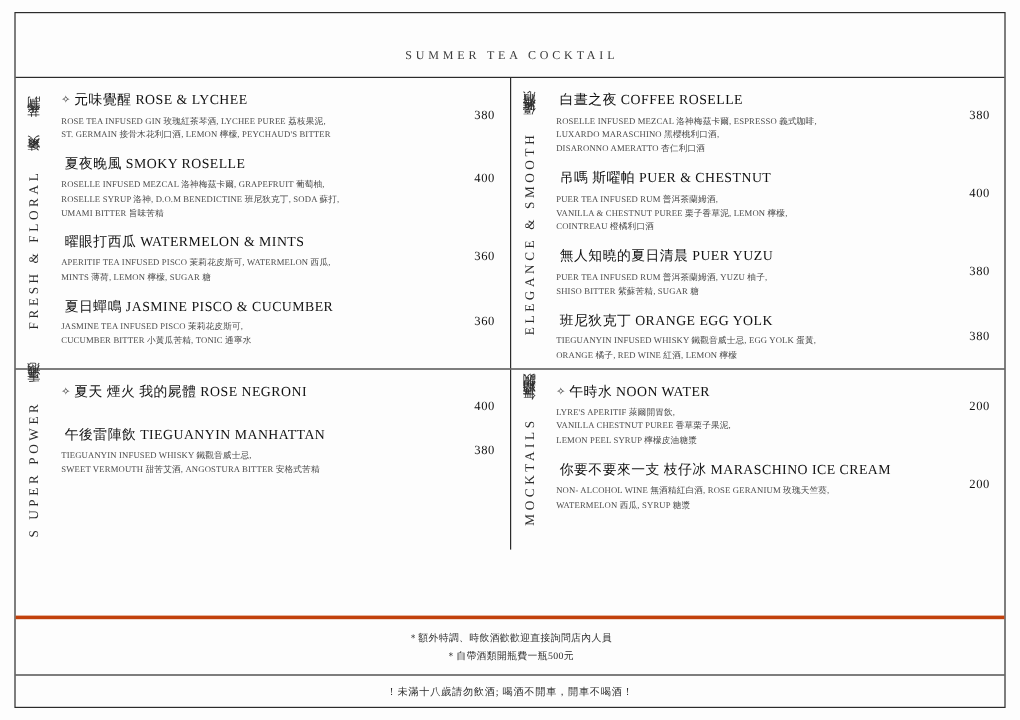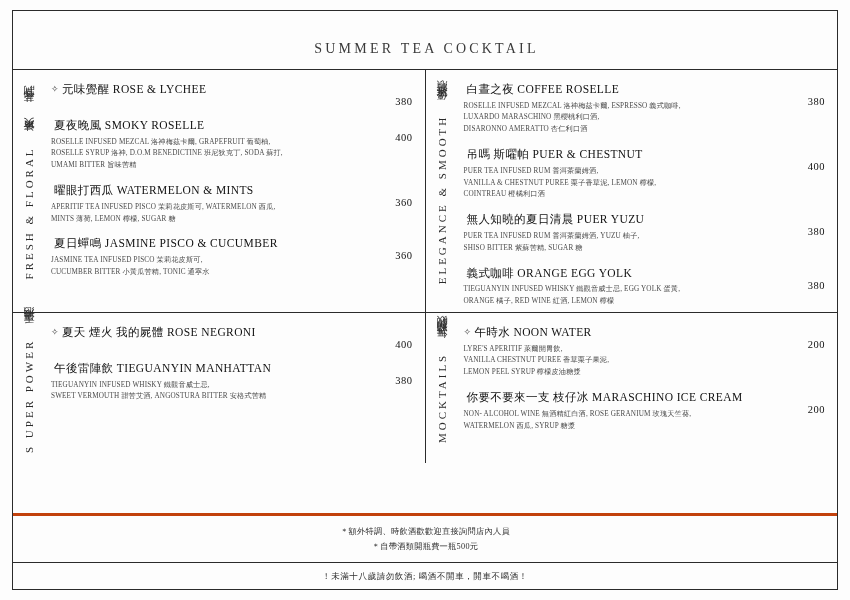--- a/index.html
+++ b/index.html
@@ -43,21 +43,21 @@
     font-family: "Liberation Serif", serif;
     font-size: 40px;
     letter-spacing: 11px;
     font-weight: 400;
     color: #111;
     line-height: 1.15;
     padding-left: 11px;
   }
   .subtitle {
     margin-top: 12px;
-    font-size: 14px;
+    font-size: 10px;
     letter-spacing: 3.2px;
     color: #3a3a3a;
     padding-left: 3px;
   }
 
   
   .body {
     flex: 1 1 auto;
     display: flex;
     flex-direction: column;
@@ -186,20 +186,22 @@
       <div class="row row-top">
 
         <div class="cell">
           <div class="cat-label">
             <span>FRESH &amp; FLORAL  清爽 &amp; 花香調</span>
           </div>
           <div class="items">
             <div class="item">
               <div class="item-main">
                 <div class="item-title"><span class="star">✧</span><span>元味覺醒 ROSE &amp; LYCHEE</span></div>
+                <div class="item-desc" style="white-space:pre-line">ROSE TEA INFUSED GIN 玫瑰紅茶琴酒, LYCHEE PUREE 荔枝果泥,
+ST. GERMAIN 接骨木花利口酒, LEMON 檸檬, PEYCHAUD'S BITTER</div>
               </div>
               <div class="item-price">380</div>
             </div>
             <div class="item">
               <div class="item-main">
                 <div class="item-title"><span class="star"></span><span>夏夜晚風 SMOKY ROSELLE</span></div>
                 <div class="item-desc" style="white-space:pre-line">ROSELLE INFUSED MEZCAL 洛神梅茲卡爾, GRAPEFRUIT 葡萄柚,
 ROSELLE SYRUP 洛神, D.O.M BENEDICTINE 班尼狄克丁, SODA 蘇打,
 UMAMI BITTER 旨味苦精</div>
               </div>
@@ -250,21 +252,21 @@
             <div class="item">
               <div class="item-main">
                 <div class="item-title"><span class="star"></span><span>無人知曉的夏日清晨 PUER YUZU</span></div>
                 <div class="item-desc" style="white-space:pre-line">PUER TEA INFUSED RUM 普洱茶蘭姆酒, YUZU 柚子,
 SHISO BITTER 紫蘇苦精, SUGAR 糖</div>
               </div>
               <div class="item-price">380</div>
             </div>
             <div class="item">
               <div class="item-main">
-                <div class="item-title"><span class="star"></span><span>義式咖啡 ORANGE EGG YOLK</span></div>
+                <div class="item-title"><span class="star"></span><span>班尼狄克丁 ORANGE EGG YOLK</span></div>
                 <div class="item-desc" style="white-space:pre-line">TIEGUANYIN INFUSED WHISKY 鐵觀音威士忌, EGG YOLK 蛋黃,
 ORANGE 橘子, RED WINE 紅酒, LEMON 檸檬</div>
               </div>
               <div class="item-price">380</div>
             </div>
           </div>
         </div>
 
       </div>
 

